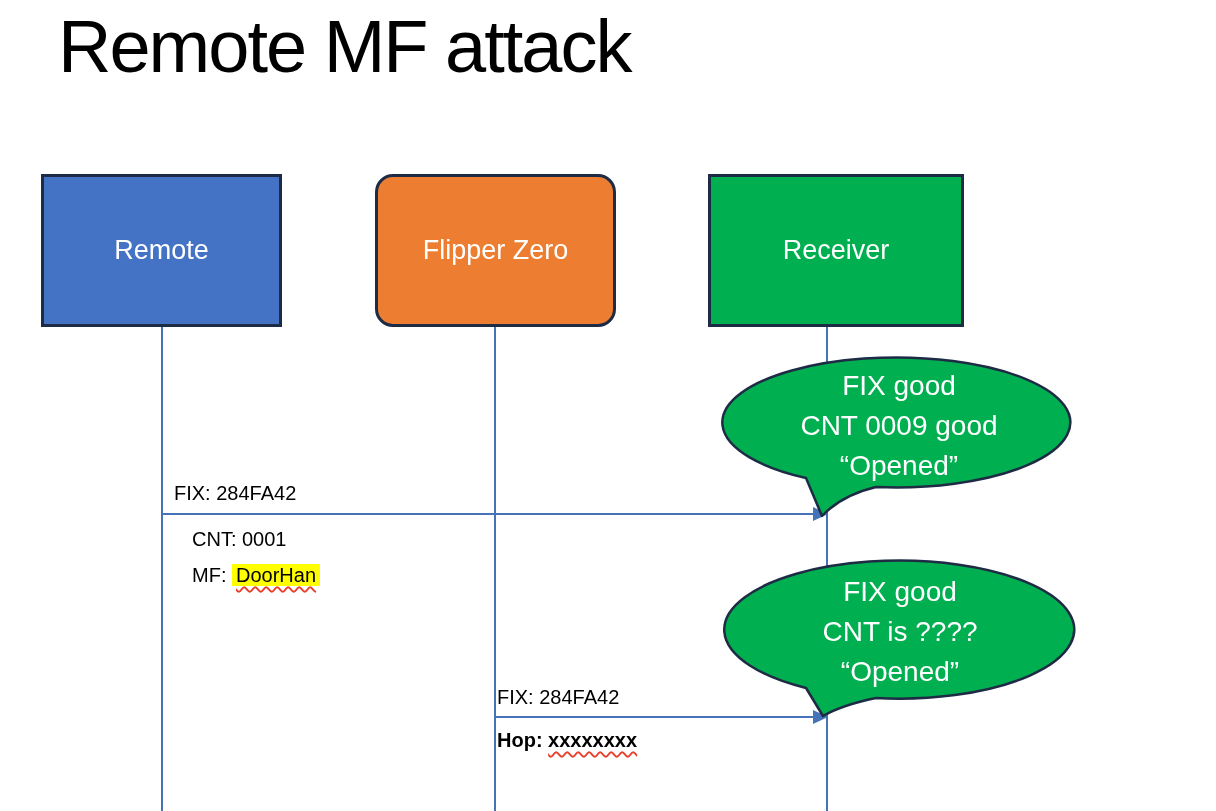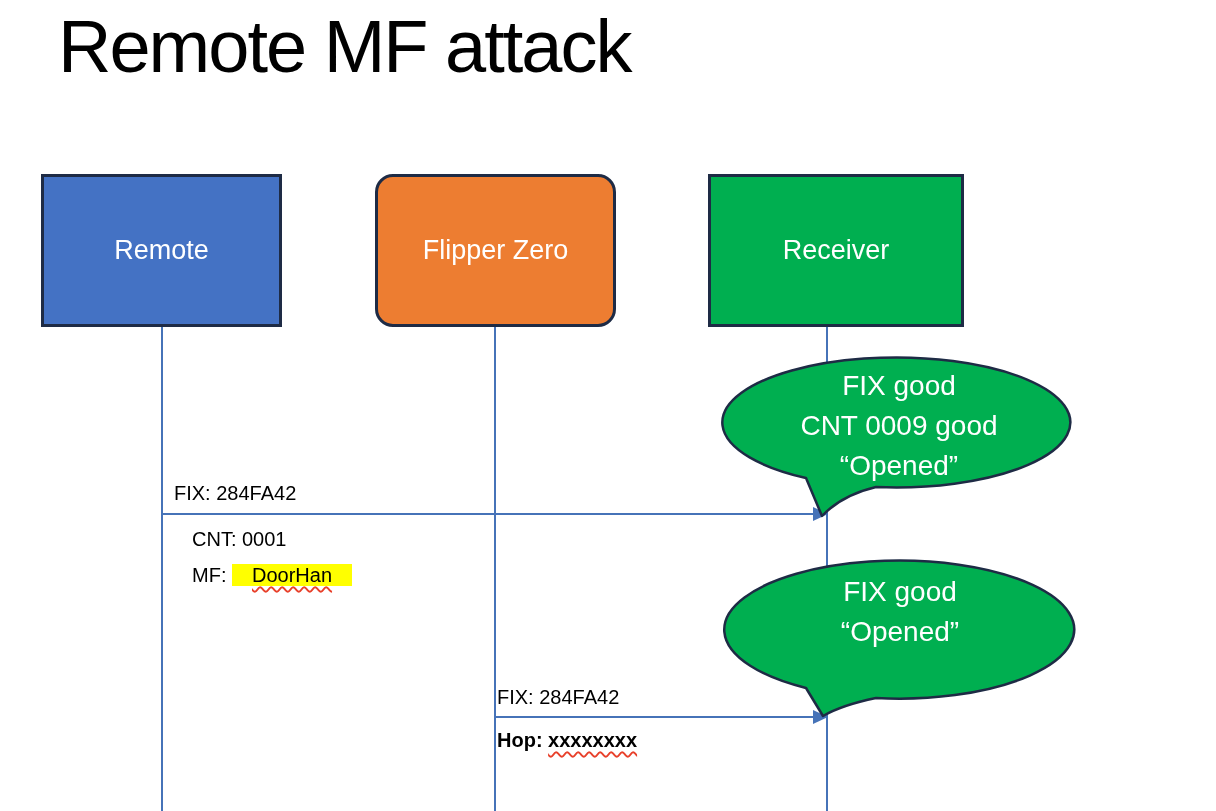--- a/index.html
+++ b/index.html
@@ -38,21 +38,21 @@
     border-left:15px solid #4673B8;
   }
   #arrow1-head{left:813px;top:507px;}
   #arrow2-head{left:813px;top:710px;}
   
   .msg{position:absolute;font-size:20px;color:#000;white-space:nowrap;line-height:36px;}
   #msg1-above{left:174px;top:477px;line-height:32px;}
   #msg1-below{left:192px;top:521px;}
   #msg2-above{left:497px;top:681px;line-height:32px;}
   #msg2-below{left:497px;top:722px;font-weight:bold;}
-  .hl{background:#FFFF00;padding:0 20px;}
+  .hl{background:#FFFF00;padding:0 4px;}
   .sq{
     text-decoration-line:underline;text-decoration-style:wavy;
     text-decoration-color:#E8402A;text-decoration-thickness:1.5px;
     text-underline-offset:4px;
   }
   
   .callout{position:absolute;overflow:visible;}
   .callout path{fill:#00AF50;stroke:#1E2B45;stroke-width:2.5;stroke-linejoin:round;}
   .callout-text{
     position:absolute;width:330px;text-align:center;color:#fff;
@@ -108,16 +108,17 @@
     <div>FIX good</div>
     <div>CNT 0009 good</div>
     <div>“Opened”</div>
   </div>
 
   <svg class="callout" id="c2" style="left:700px;top:548px;width:400px;height:190px" viewBox="700 548 400 190">
     <path d="M 806 688 A 175 69 0 1 1 876 698 Q 842 705 823 716 Z"></path>
   </svg>
   <div class="callout-text" id="c2-text">
     <div>FIX good</div>
+    <div>CNT is ????</div>
     <div>“Opened”</div>
   </div>
 
 </div>
 
 </body></html>

